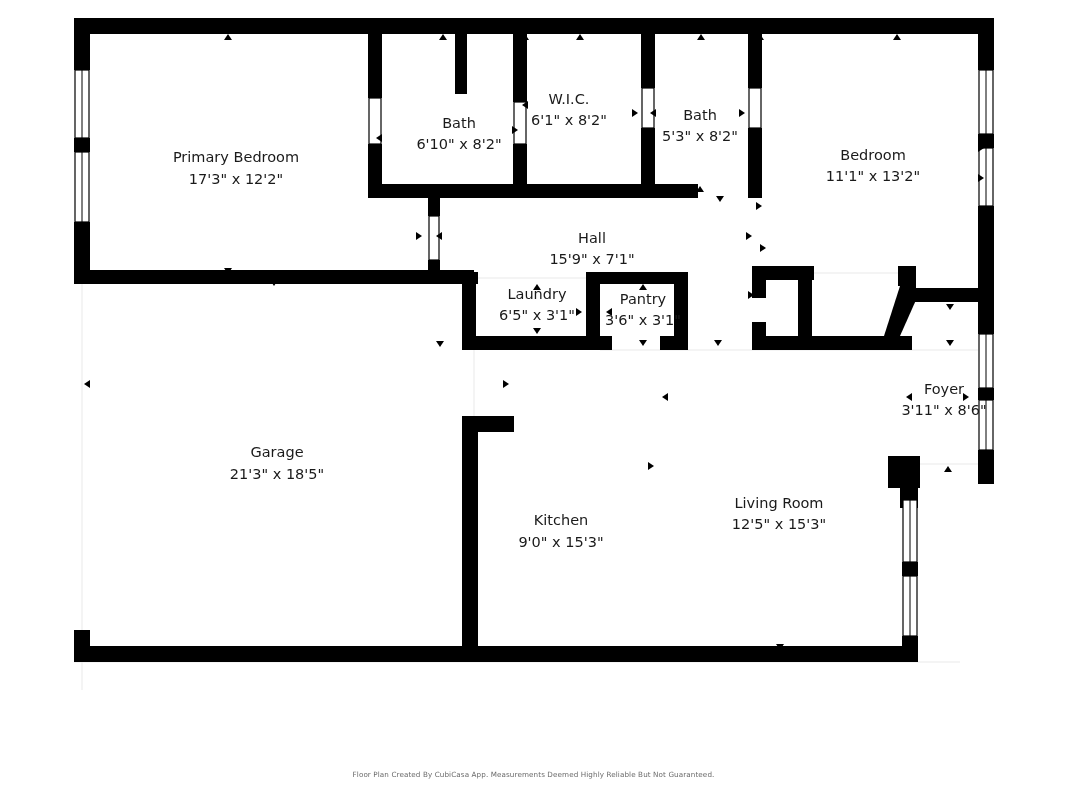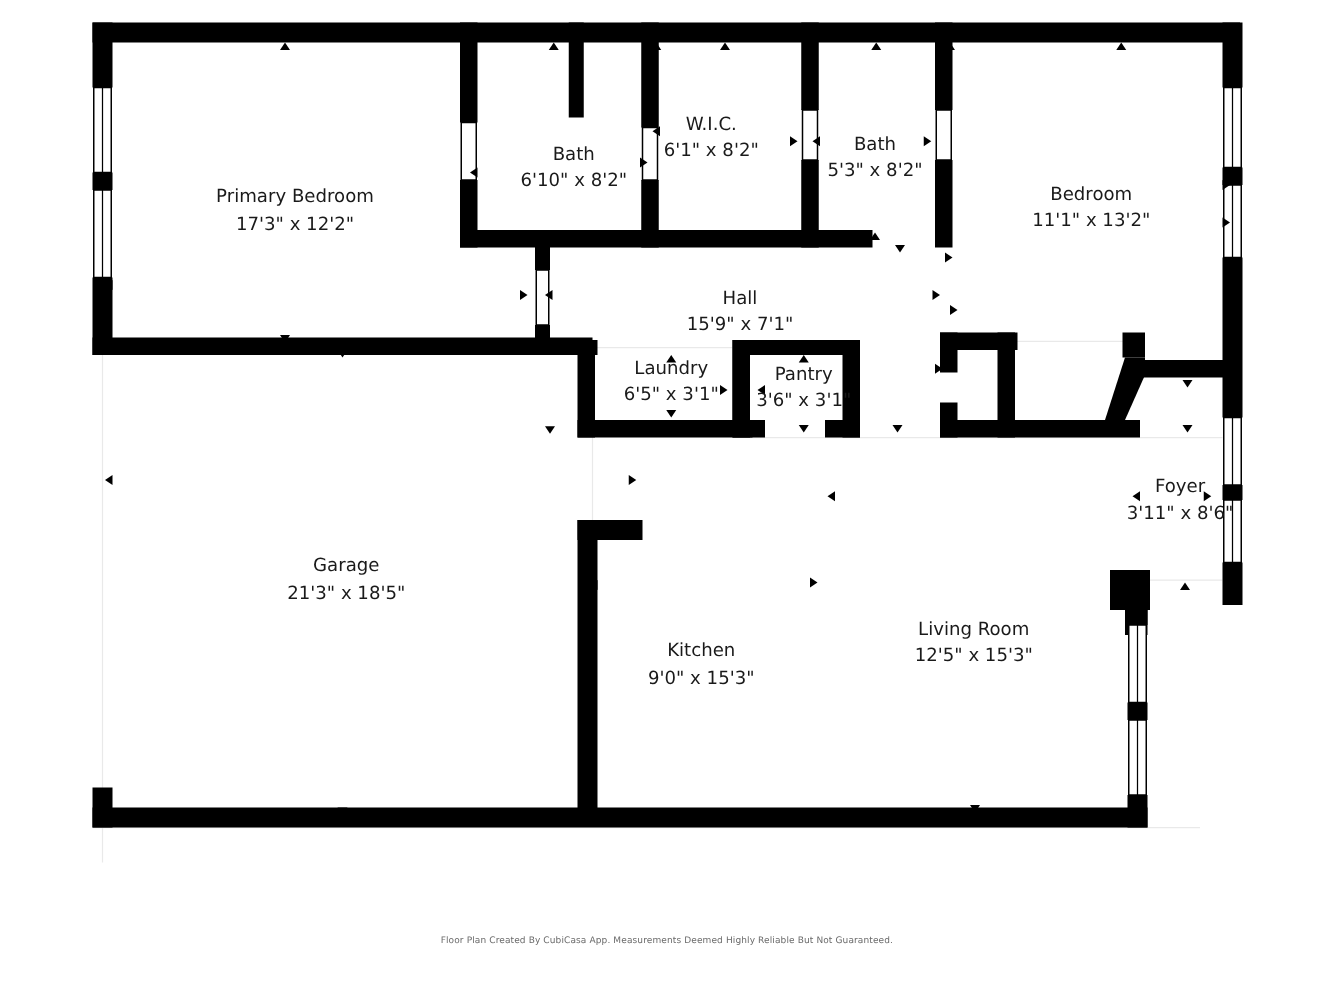--- a/index.html
+++ b/index.html
@@ -38,21 +38,21 @@
     font-family: "DejaVu Sans", "Liberation Sans", sans-serif;
     font-size: 14.5px;
     fill: #1a1a1a;
     text-anchor: middle;
     dominant-baseline: middle;
   }
   .dir-marker { fill: #000000; }
   .footer-note {
     position: absolute;
     left: 0;
-    top: 747px;
+    top: 770px;
     width: 1067px;
     text-align: center;
     font-family: "DejaVu Sans", "Liberation Sans", sans-serif;
     font-size: 7.2px;
     color: #6a6a6a;
     letter-spacing: 0.1px;
   }
 </style>
 </head>
 <body>

